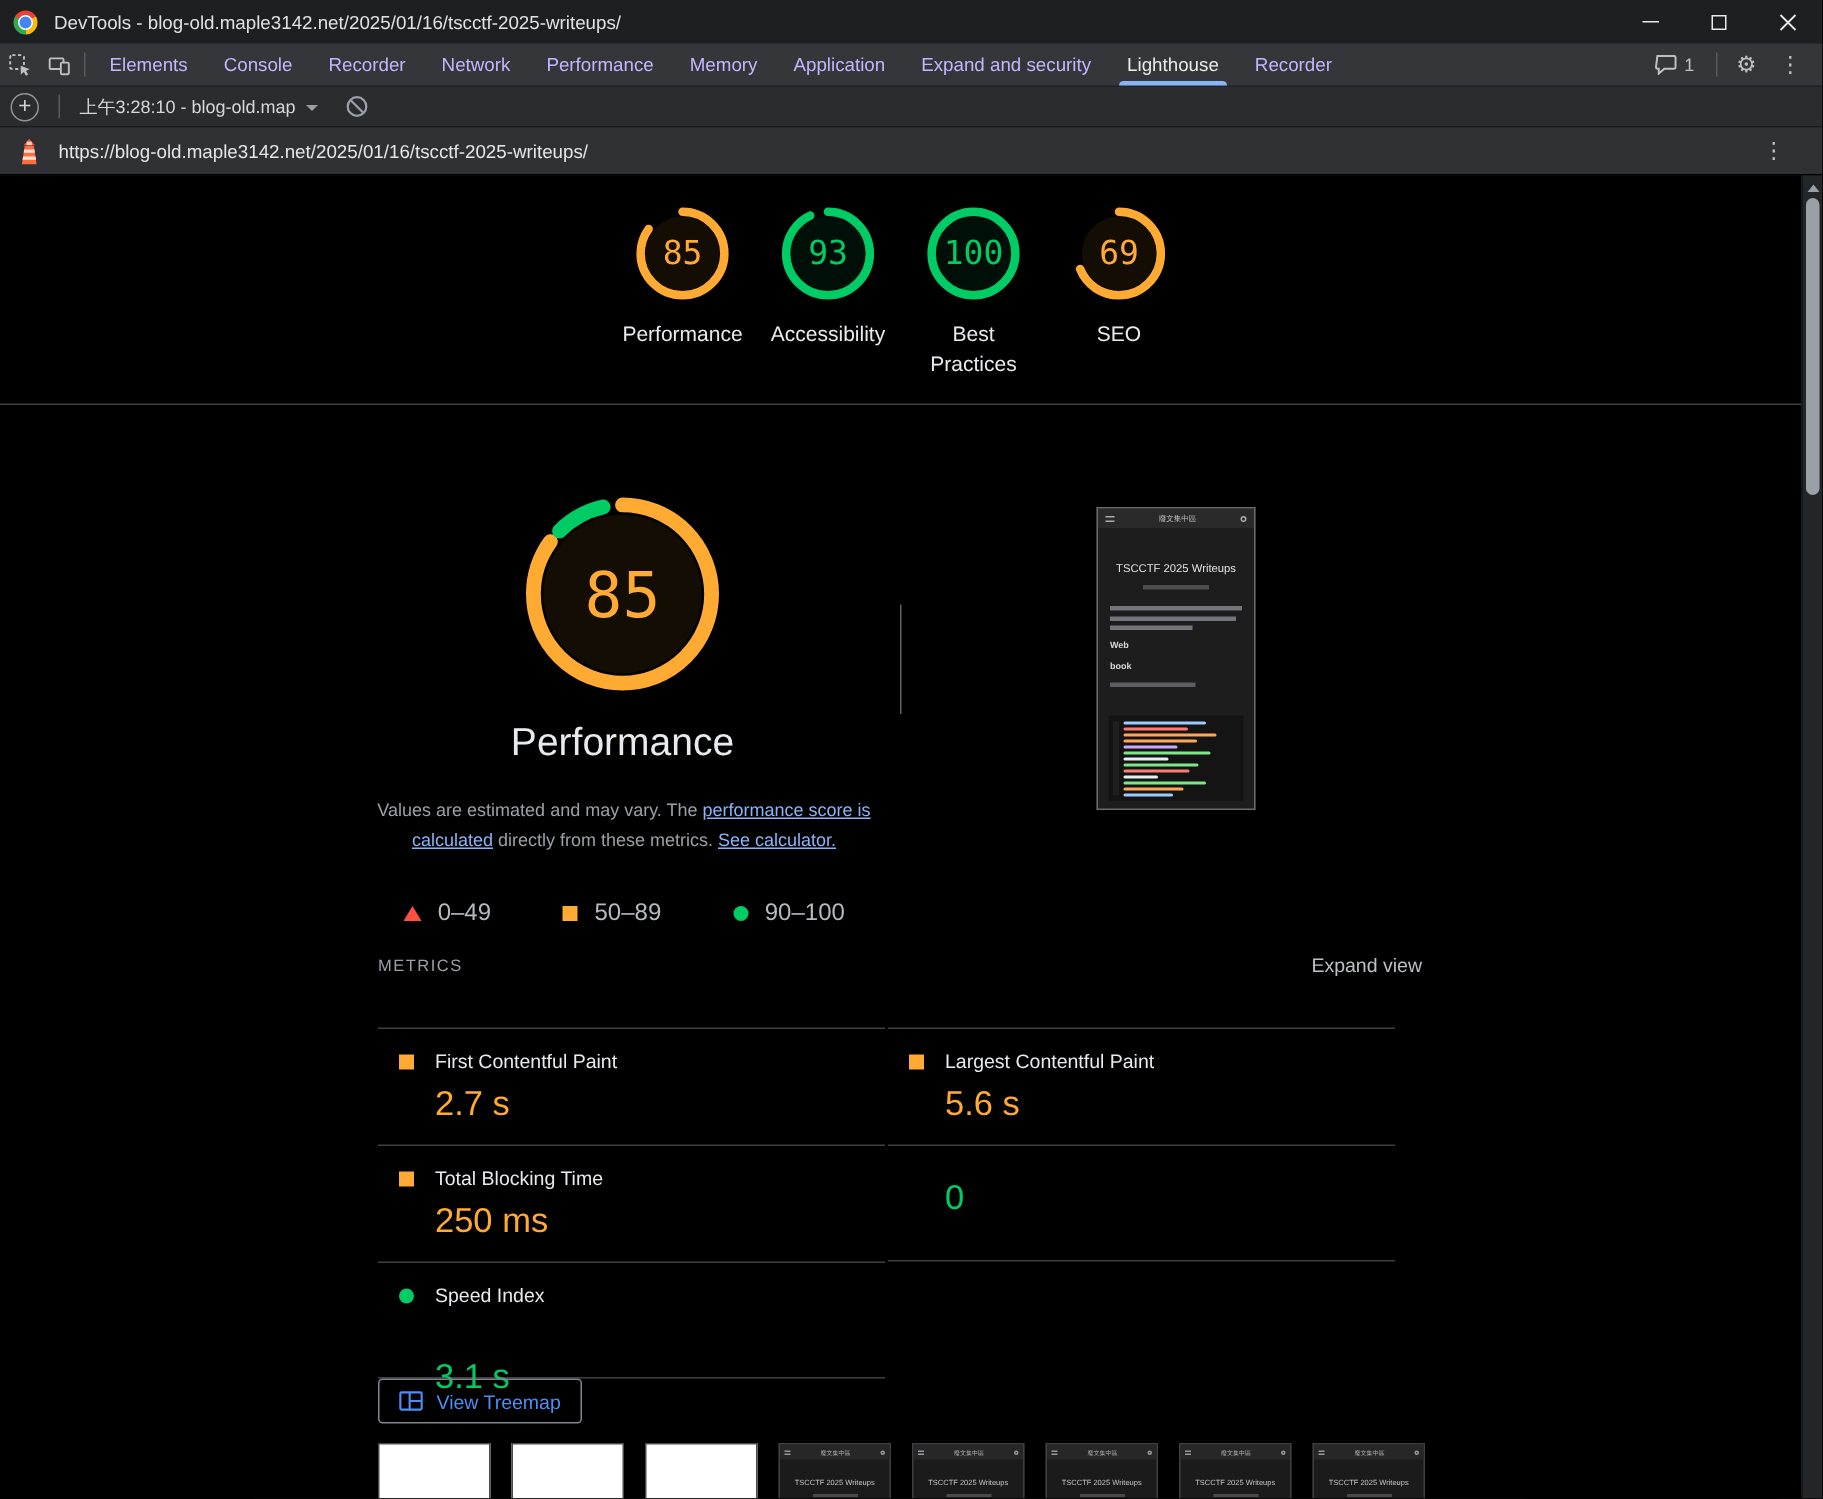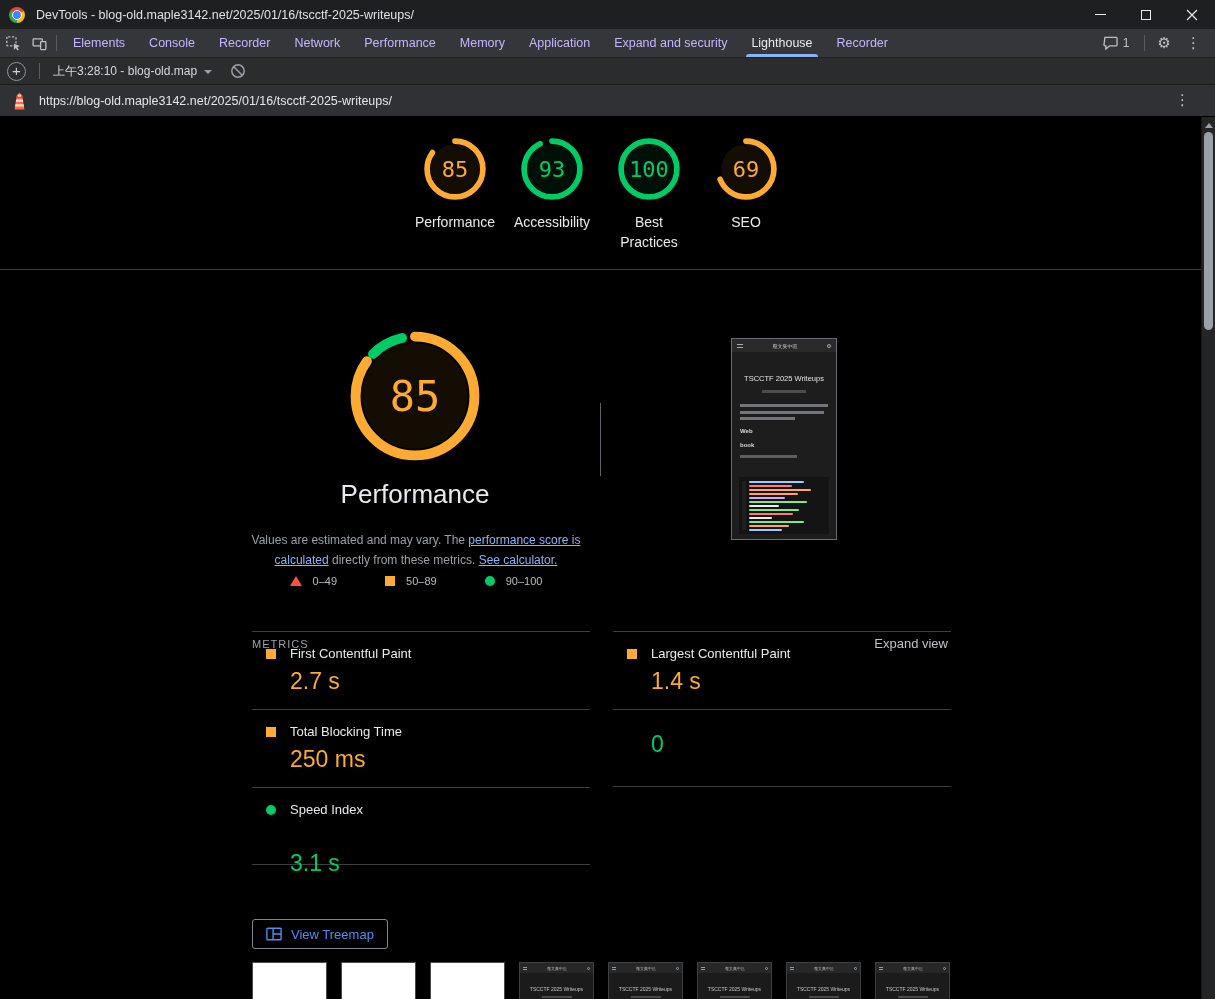--- a/index.html
+++ b/index.html
@@ -69,22 +69,22 @@
   .glabel{margin-top:12px;font-size:14px;line-height:20px;color:var(--txt);text-align:center;max-width:86px;}
 
   .big-gauge{position:absolute;left:349px;top:213px;width:132px;height:132px;}
   .big-num{position:absolute;inset:0;display:flex;align-items:center;justify-content:center;
     font-family:"DejaVu Sans Mono",monospace;font-size:42px;color:var(--orange);}
   .perf-title{position:absolute;top:362px;left:215px;width:400px;text-align:center;
     font-size:26px;color:var(--txt);}
   .disclaimer{position:absolute;top:403px;left:240px;width:352px;text-align:center;
     font-size:12px;line-height:20px;color:var(--gray);margin-top:10px;}
   .dlink{color:var(--link);text-decoration:underline;}
-  .legend{position:absolute;top:458px;left:228px;width:376px;display:flex;justify-content:center;
-    gap:48px;align-items:center;font-size:11px;color:#b6babf;}
+  .legend{position:absolute;top:483px;left:228px;width:376px;display:flex;justify-content:center;
+    gap:48px;align-items:center;font-size:16px;color:#b6babf;}
   .legend-item{display:flex;align-items:center;gap:11px;}
   .sh-triangle{width:0;height:0;border-left:6px solid transparent;border-right:6px solid transparent;
     border-bottom:10px solid var(--red);}
   .sh-square{width:10px;height:10px;background:var(--orange);}
   .sh-circle{width:10px;height:10px;border-radius:50%;background:var(--green);}
   .v-divider{position:absolute;left:600px;top:286px;width:1px;height:73px;background:#5f6368;}
 
   
   .phone{position:absolute;left:731px;top:221px;width:106px;height:202px;border:1px solid #696c70;
     background:#1d1d1e;overflow:hidden;}
@@ -102,22 +102,22 @@
   .ph-code{position:absolute;left:7px;right:7px;top:138px;bottom:5px;background:#141414;
     padding:4px 4px 4px 10px;}
   .ph-code::before{content:"";position:absolute;left:3px;top:4px;bottom:4px;width:4px;background:#1f1f1f;}
   .ph-cl{height:2px;margin-bottom:2px;border-radius:1px;}
 
   
   .metrics-head{position:absolute;top:519px;left:252px;width:696px;display:flex;
     justify-content:space-between;align-items:center;}
   .metrics-label{font-size:11px;letter-spacing:1px;color:var(--gray);}
   .expand-view{font-size:13px;color:#bdc1c6;}
-  .metrics-grid{position:absolute;top:514px;left:252px;width:696px;display:grid;
-    grid-template-columns:338px 338px;column-gap:23px;}
+  .metrics-grid{position:absolute;top:568px;left:252px;width:696px;display:grid;
+    grid-template-columns:338px 338px;column-gap:2px;}
   .metric-cell{height:78px;border-top:1px solid var(--line);padding:14px 0 0 14px;}
   .metric-cell.bottom{border-bottom:1px solid var(--line);}
   .m-head{display:flex;align-items:center;gap:14px;}
   .m-icon-square{width:10px;height:10px;background:var(--orange);flex:none;}
   .m-icon-circle{width:10px;height:10px;border-radius:50%;background:var(--green);flex:none;}
   .m-name{font-size:13px;color:var(--txt);}
   .m-value{margin:7px 0 0 24px;font-size:23px;}
 
   .treemap-btn{position:absolute;top:802px;left:252px;height:30px;display:flex;align-items:center;
     gap:9px;padding:0 13px;border:1px solid #80868b;border-radius:3px;font-size:13px;
@@ -343,21 +343,21 @@
             <span class="m-icon-square"></span>
             <span class="m-name">First Contentful Paint</span>
           </div>
           <div class="m-value" style="color: rgb(255, 170, 51);">2.7 s</div>
         </div>
         <div class="metric-cell">
           <div class="m-head">
             <span class="m-icon-square"></span>
             <span class="m-name">Largest Contentful Paint</span>
           </div>
-          <div class="m-value" style="color: rgb(255, 170, 51);">1.4 s</div>
+          <div class="m-value" style="color: rgb(255, 170, 51);">5.6 s</div>
         </div>
         <div class="metric-cell">
           <div class="m-head">
             <span class="m-icon-square"></span>
             <span class="m-name">Total Blocking Time</span>
           </div>
           <div class="m-value" style="color: rgb(255, 170, 51);">250 ms</div>
         </div>
         <div class="metric-cell bottom">
           <div class="m-value" style="color: rgb(0, 204, 102);">0</div>

